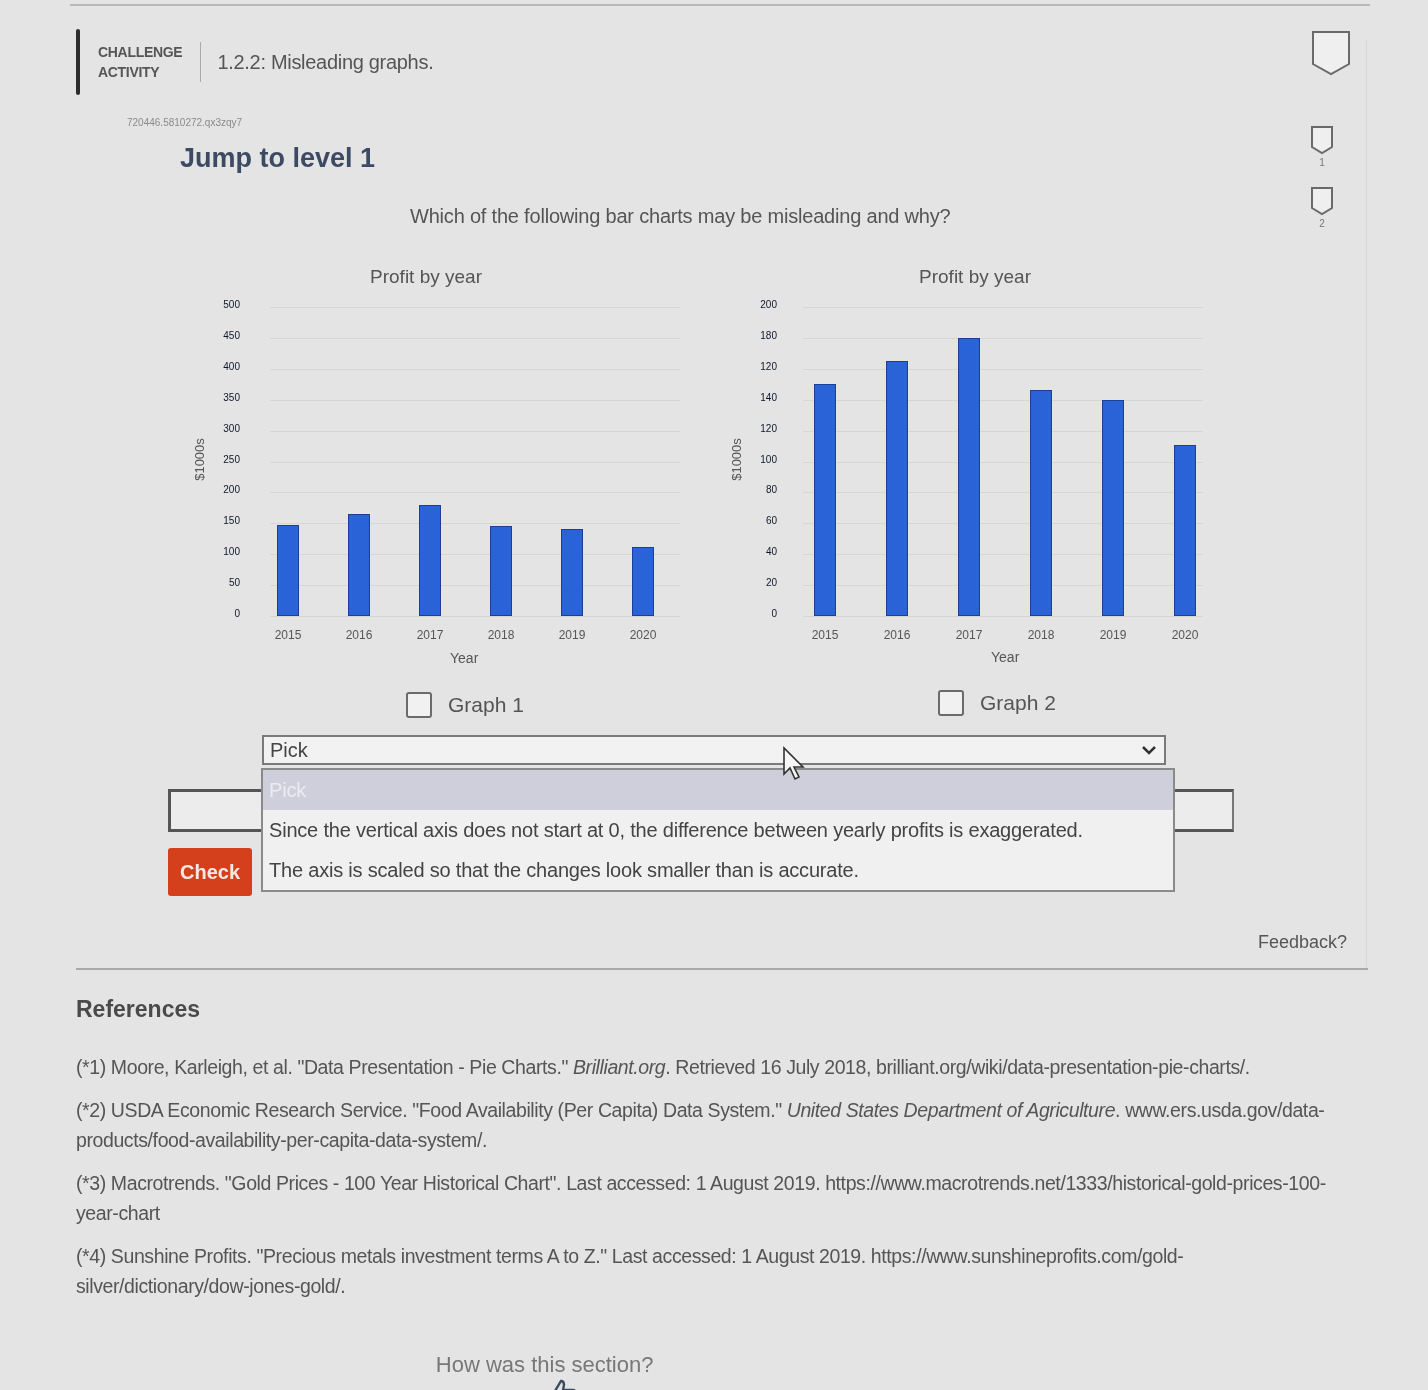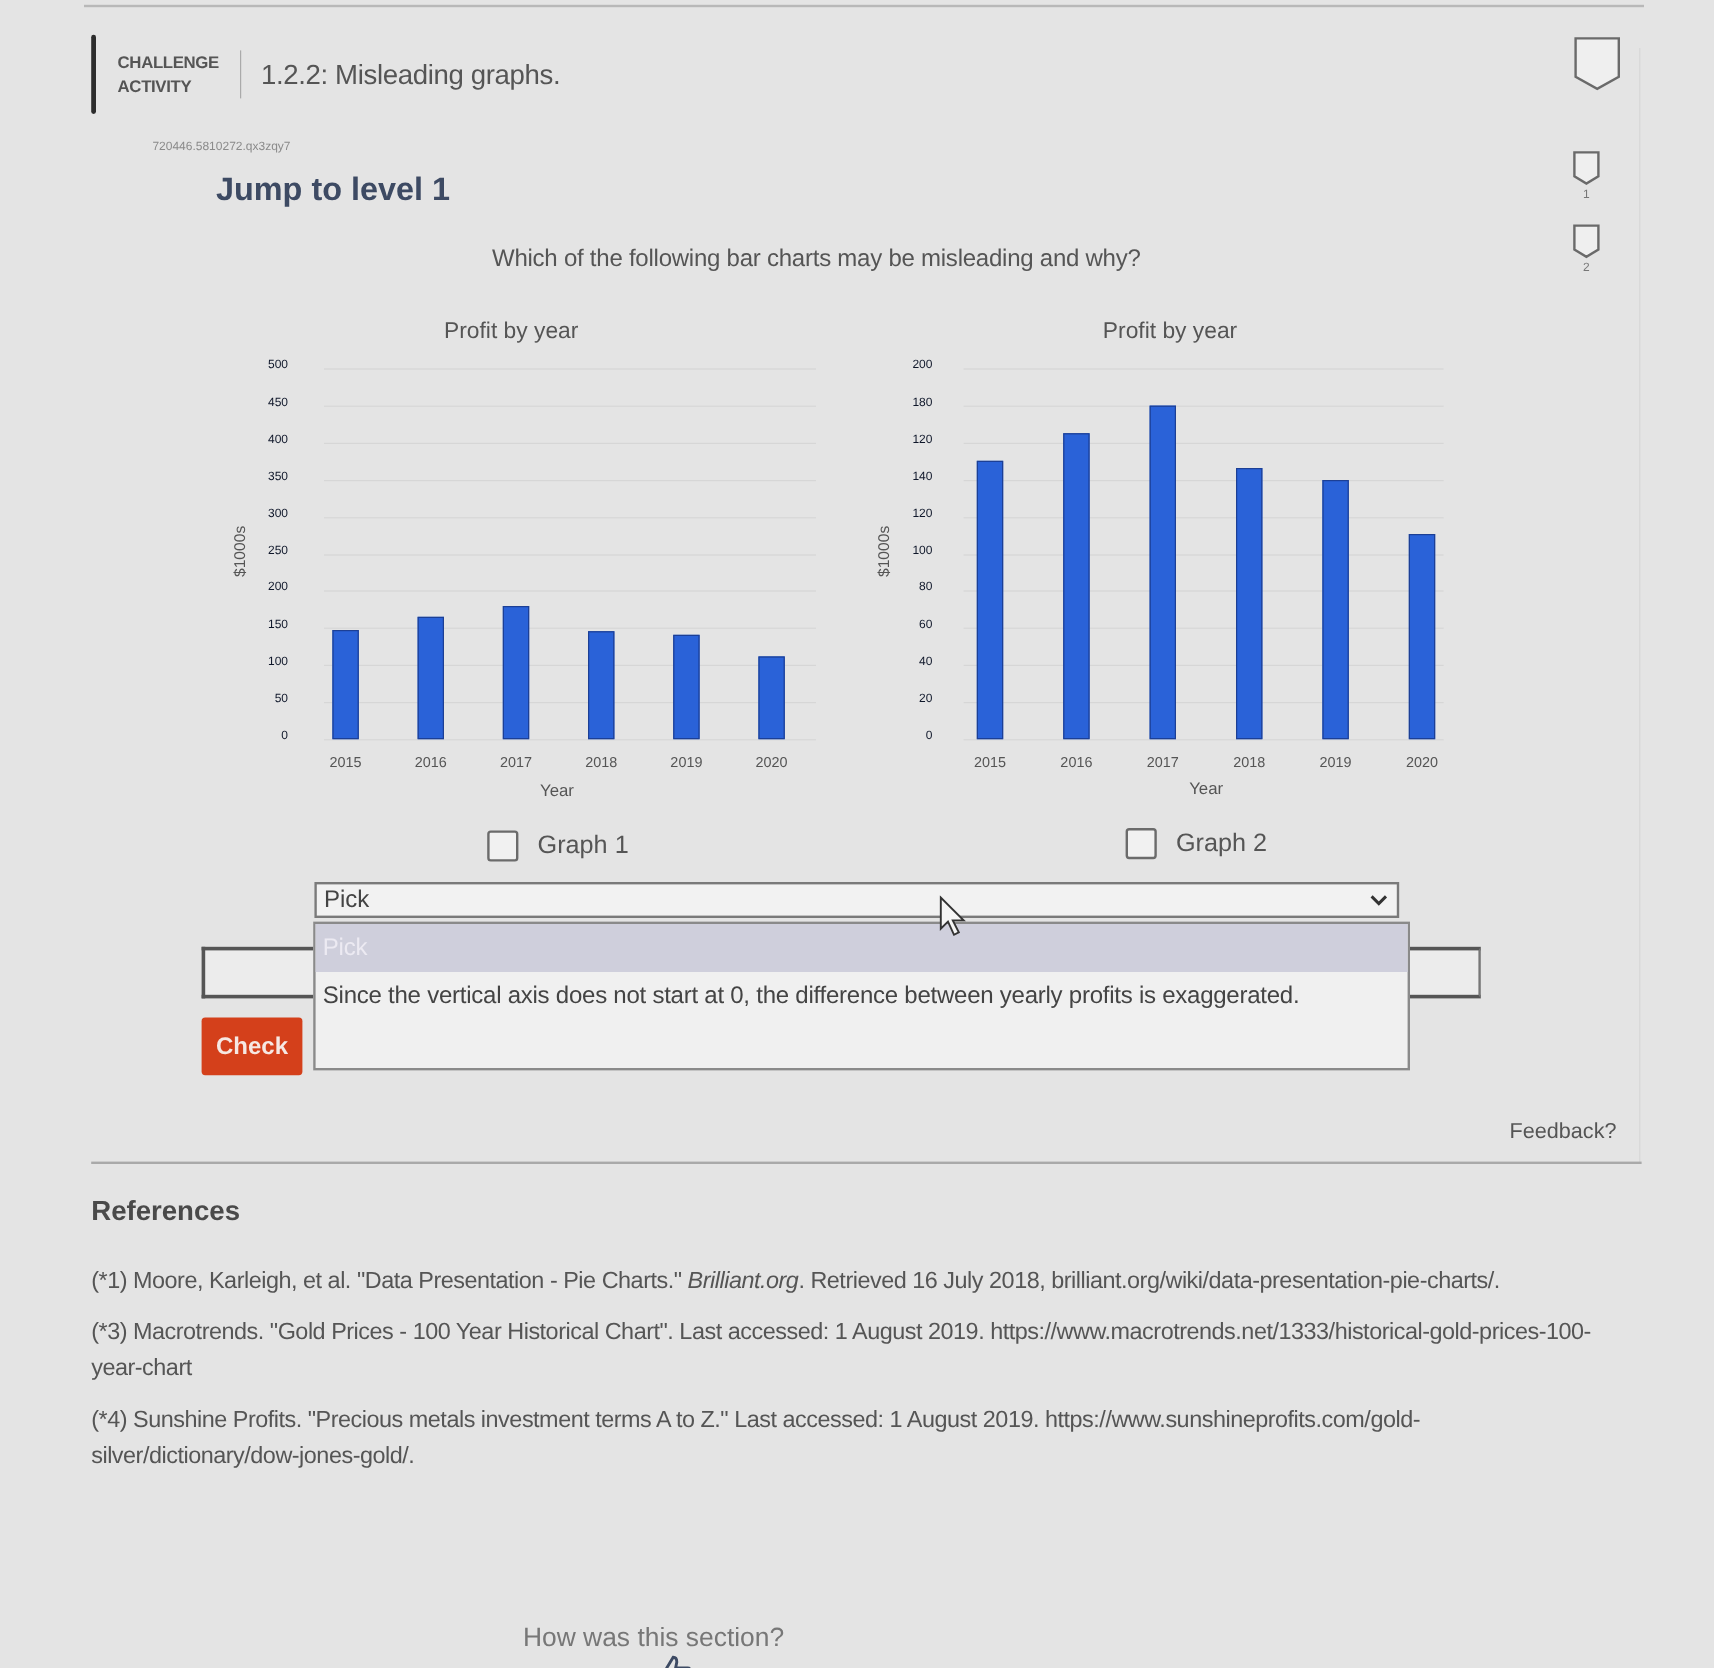--- a/index.html
+++ b/index.html
@@ -10,21 +10,21 @@
     color: #3a3a3a;
     position: relative;
   }
   .top-rule { position: absolute; left: 70px; top: 4px; width: 1300px; height: 2px; background: #b8b8b8; }
 
   
   .challenge-header { position: absolute; left: 76px; top: 30px; height: 64px; display: flex; align-items: center; }
   .header-bar { width: 4px; height: 66px; background: #2c2c2c; border-radius: 2px; }
   .challenge-label { margin-left: 18px; font-size: 14px; font-weight: bold; color: #555; line-height: 20px; letter-spacing: -0.3px; }
   .header-divider { width: 1px; height: 40px; background: #aaa; margin: 0 16px 0 18px; }
-  .activity-title { font-size: 23px; color: #555; letter-spacing: -0.3px; }
+  .activity-title { font-size: 20px; color: #555; letter-spacing: -0.3px; }
 
   
   .level-marker { position: absolute; display: flex; flex-direction: column; align-items: center; }
   .level-num { font-size: 10px; color: #777; margin-top: 2px; }
 
   .activity-id { position: absolute; left: 127px; top: 117px; font-size: 10px; color: #8a8a8a; }
   .jump-link { position: absolute; left: 180px; top: 143px; font-size: 27px; font-weight: bold; color: #3d4a63; }
 
   .question { position: absolute; left: 410px; top: 205px; font-size: 20px; color: #555; letter-spacing: -0.2px; }
 
@@ -212,32 +212,34 @@
 <div class="select-box">
   <span class="select-value">Pick</span>
   <svg class="select-chevron" viewBox="0 0 18 18">
       <path d="M3 6 L9 12 L15 6" fill="none" stroke="#333" stroke-width="2.5"></path>
     </svg>
 </div>
 
 <div class="dropdown-list">
   <div class="dropdown-option selected">Pick</div>
   <div class="dropdown-option">Since the vertical axis does not start at 0, the difference between yearly profits is exaggerated.</div>
+  <div class="dropdown-option">The axis is scaled so that the changes look smaller than is accurate.</div>
 </div>
 
 <svg class="cursor" width="26" height="36" viewBox="0 0 26 36">
   <path d="M2 2 L2 28 L8 22 L13 33 L17 31 L12 21 L21 21 Z" fill="#f5f5f5" stroke="#333" stroke-width="1.6"></path>
 </svg>
 
 <div class="feedback-link">Feedback?</div>
 <div class="panel-bottom-rule"></div>
 
 <div class="ref-heading">References</div>
 <div class="ref-list">
   <div class="ref-item"><span>(*1) Moore, Karleigh, et al. "Data Presentation - Pie Charts." </span><em>Brilliant.org</em><span>. Retrieved 16 July 2018, brilliant.org/wiki/data-presentation-pie-charts/.</span></div>
+  <div class="ref-item"><span>(*2) USDA Economic Research Service. "Food Availability (Per Capita) Data System." </span><em>United States Department of Agriculture</em><span>. www.ers.usda.gov/data-products/food-availability-per-capita-data-system/.</span></div>
   <div class="ref-item"><span>(*3) Macrotrends. "Gold Prices - 100 Year Historical Chart". Last accessed: 1 August 2019. https://www.macrotrends.net/1333/historical-gold-prices-100-year-chart</span></div>
   <div class="ref-item"><span>(*4) Sunshine Profits. "Precious metals investment terms A to Z." Last accessed: 1 August 2019. https://www.sunshineprofits.com/gold-silver/dictionary/dow-jones-gold/.</span></div>
 </div>
 
 <div class="section-footer">
   <span class="footer-question">How was this section?</span>
   <svg class="thumb" viewBox="0 0 34 30">
     <rect x="2" y="12" width="4" height="16" fill="#3d4a63"></rect>
     <path d="M10 13 L16 3 Q19 3 19 7 L18 12 H28 Q31 12 30 16 L28 25 Q27 28 24 28 H10 Z" fill="none" stroke="#3d4a63" stroke-width="2.4"></path>
   </svg>

